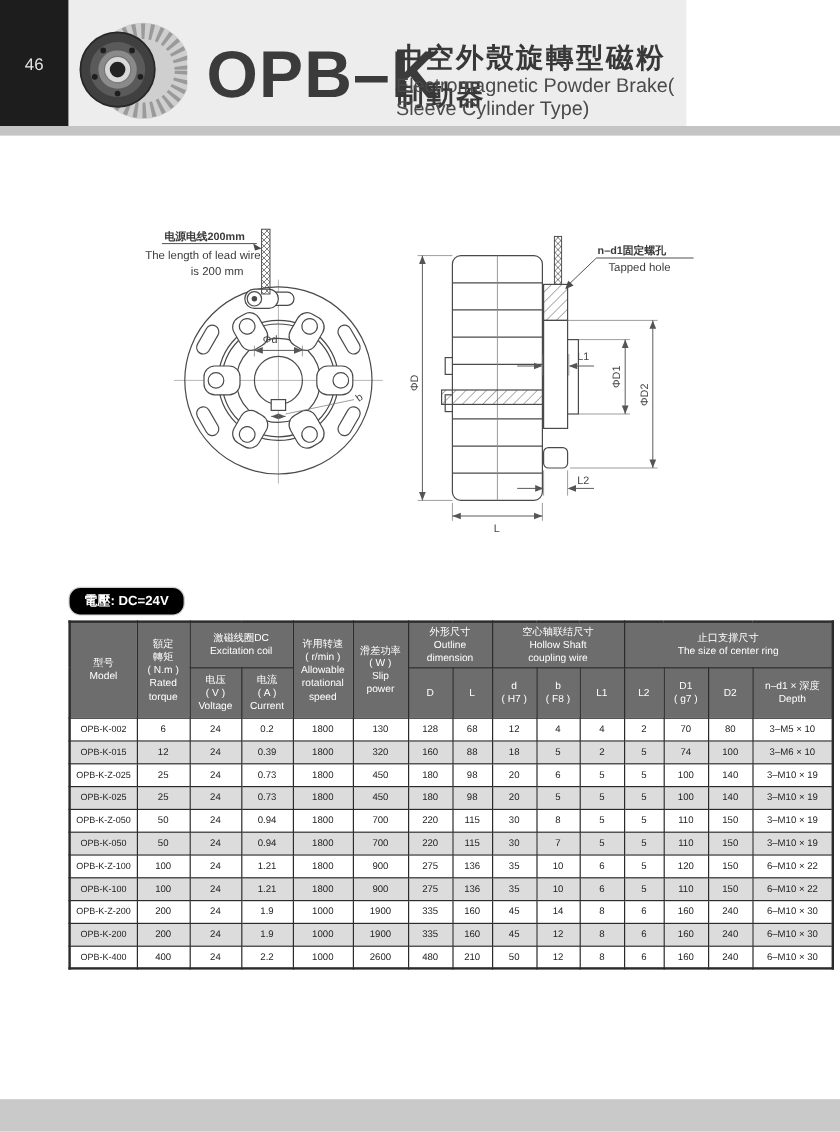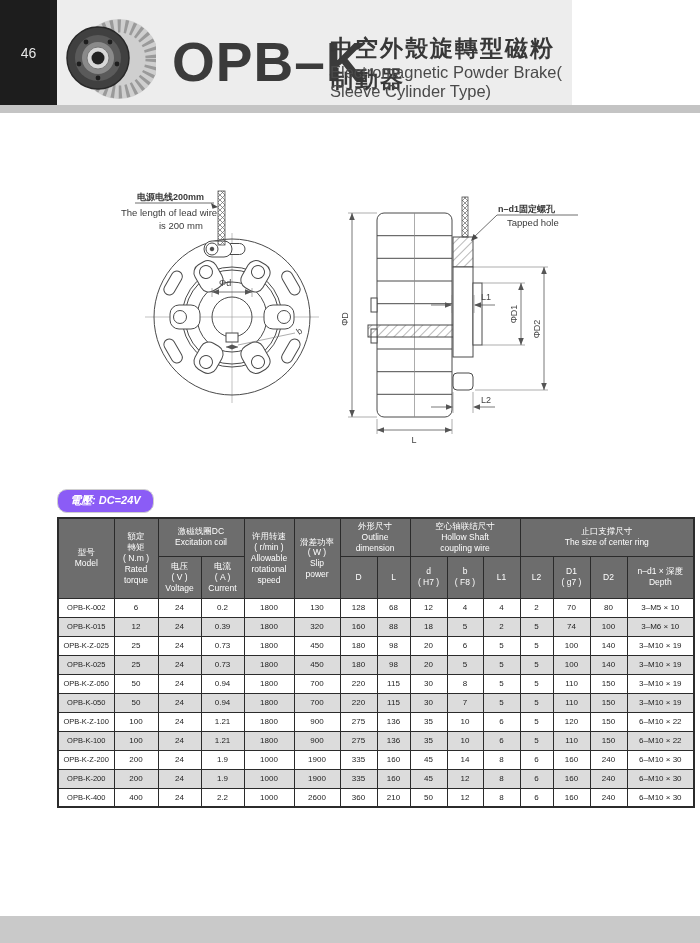--- a/index.html
+++ b/index.html
@@ -17,22 +17,22 @@
   .subtitle-en { position:absolute; left:330px; top:63px; font-size:16.5px; color:#4a4a4a; }
 
   .drawing { position:absolute; }
   .front-view { left:115px; top:185px; }
   .side-view { left:335px; top:183px; }
   svg text { font-family:"Liberation Sans", sans-serif; fill:#444; }
   .dwg-label-zh { font-size:9px; font-weight:bold; fill:#3a3a3a; }
   .dwg-label-en { font-size:9.5px; fill:#3a3a3a; }
   .dim-text { font-size:9px; fill:#444; }
 
-  .voltage-badge { position:absolute; left:57px; top:489px; background:#8b5cf6; color:#ffffff;
-    font-size:11px; font-weight:bold; padding:3px 12px 4px 12px; border-radius:10px; border:1px solid #cfcfcf;font-style:italic; }
+  .voltage-badge { position:absolute; left:57px; top:489px; background:#000000; color:#ffffff;
+    font-size:11px; font-weight:bold; padding:3px 12px 4px 12px; border-radius:10px; border:1px solid #cfcfcf; }
 
   .spec-table { position:absolute; left:57px; top:517px; width:636px; border-collapse:collapse;
     table-layout:fixed; border:2px solid #2b2b2b; }
   .spec-table th { background:#6d6d6d; color:#ffffff; font-weight:normal; font-size:8.5px; line-height:1.28;
     border:1px solid #2b2b2b; text-align:center; vertical-align:middle; white-space:pre-line; padding:2px 0; }
   .spec-table thead tr:first-child { height:32px; }
   .spec-table thead tr:last-child { height:42px; }
   .spec-table td { font-size:8px; color:#1e1e1e; border:1px solid #2b2b2b; text-align:center;
     height:19px; padding:0 1px; background:#ffffff; overflow:hidden; white-space:nowrap; }
   .spec-table td:first-child { font-size:7.5px; }
@@ -506,21 +506,21 @@
         <td>240</td>
         <td>6–M10 × 30</td>
       </tr>
       <tr>
         <td>OPB-K-400</td>
         <td>400</td>
         <td>24</td>
         <td>2.2</td>
         <td>1000</td>
         <td>2600</td>
-        <td>360</td>
+        <td>480</td>
         <td>210</td>
         <td>50</td>
         <td>12</td>
         <td>8</td>
         <td>6</td>
         <td>160</td>
         <td>240</td>
         <td>6–M10 × 30</td>
       </tr>
     </tbody>

